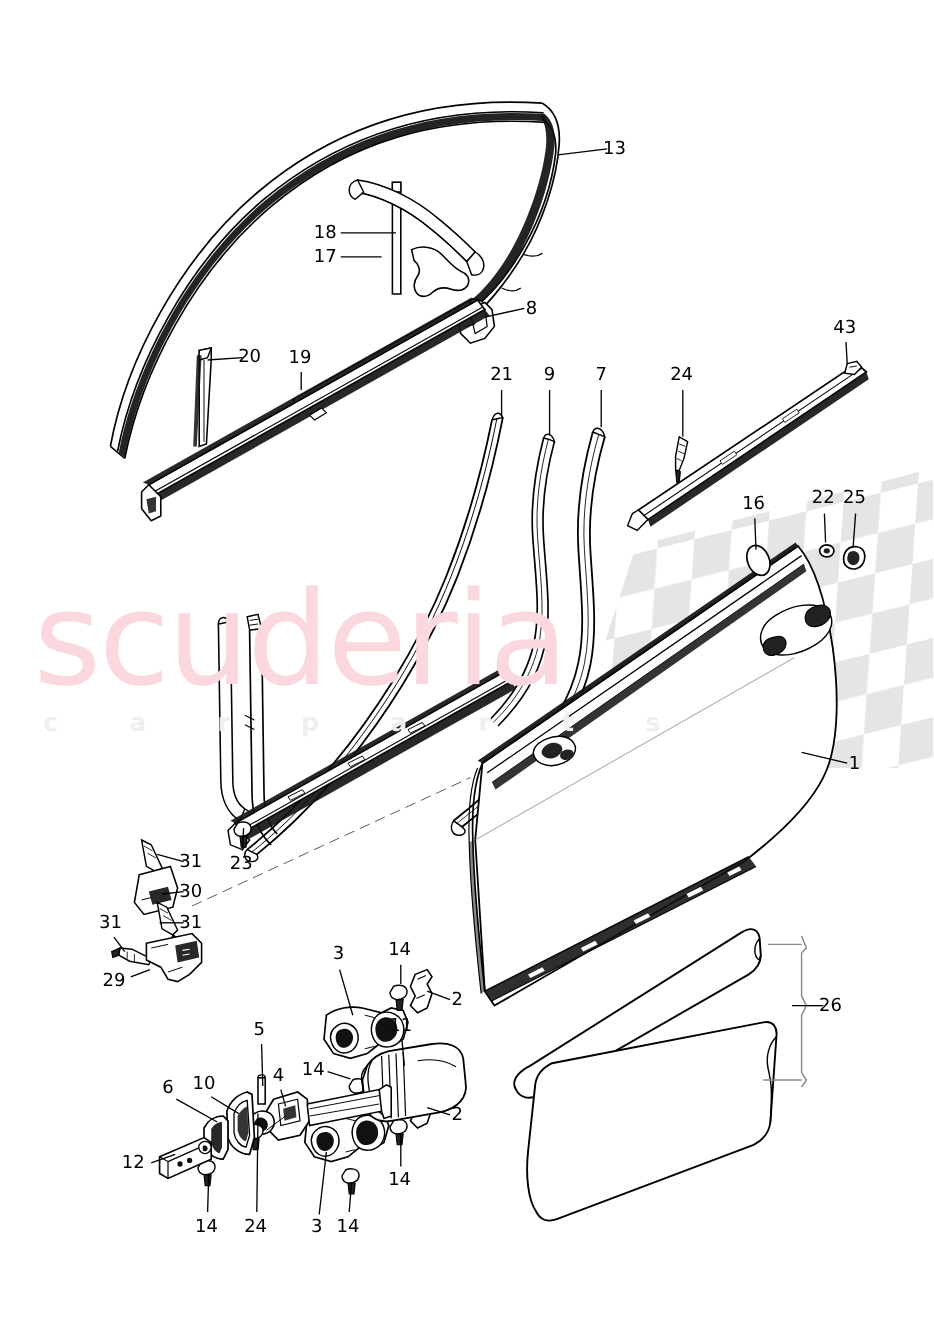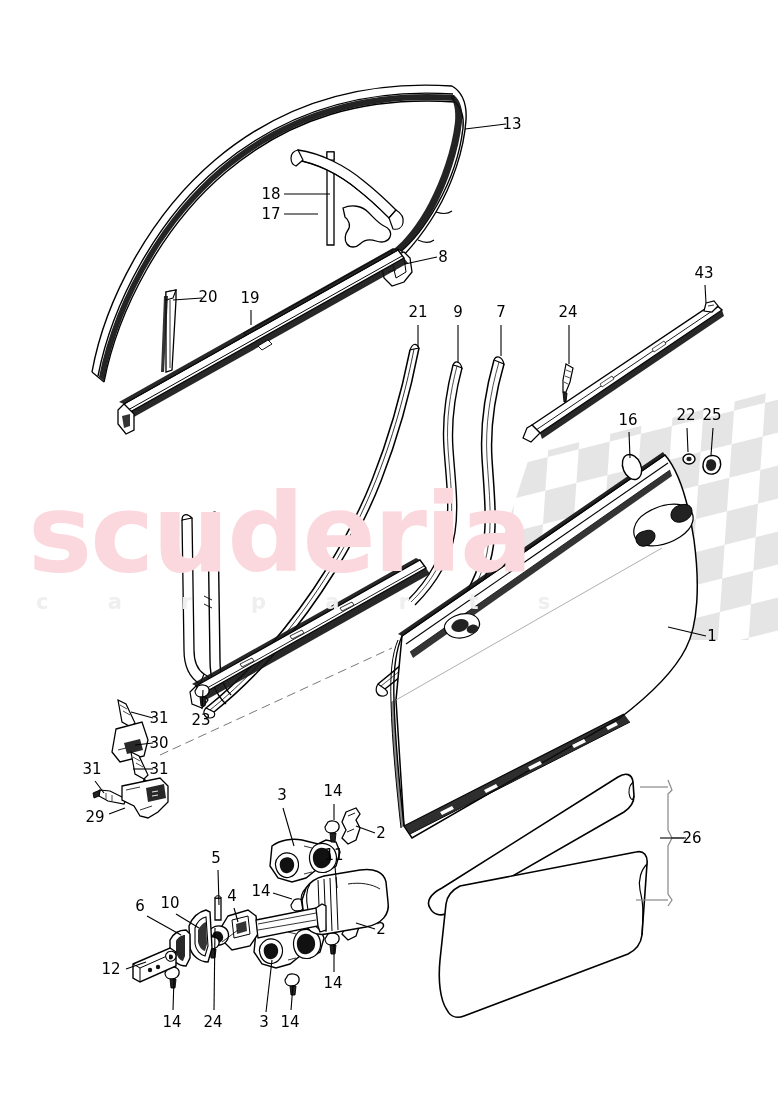--- a/index.html
+++ b/index.html
@@ -9,21 +9,21 @@
     position:relative;
     width:778px;height:1100px;
     background:#ffffff;
     overflow:hidden;
   }
   #art{position:absolute;left:0;top:0;width:778px;height:1100px;}
   .wm{position:absolute;pointer-events:none;user-select:none;}
   #wm-main{
     left:28px;top:480px;
     font-family:"DejaVu Sans",sans-serif;
-    font-size:108px;font-weight:700;letter-spacing:-2px;
+    font-size:108px;font-weight:400;letter-spacing:-2px;
     color:#fbd8dd;line-height:1;
   }
   #wm-sub{
     left:36px;top:592px;
     font-family:"DejaVu Sans",sans-serif;
     font-size:21px;font-weight:700;letter-spacing:26px;
     color:#efefef;line-height:1;
   }
   .lbl{
     position:absolute;

